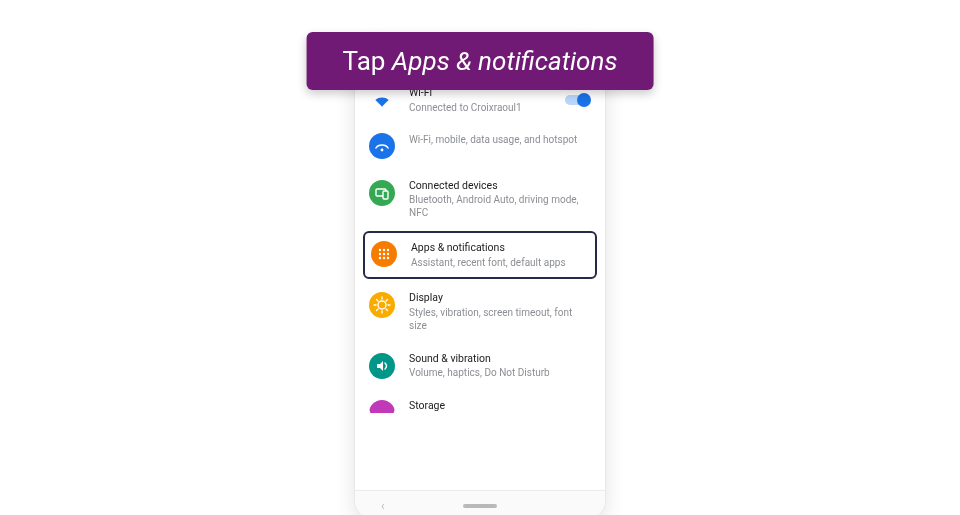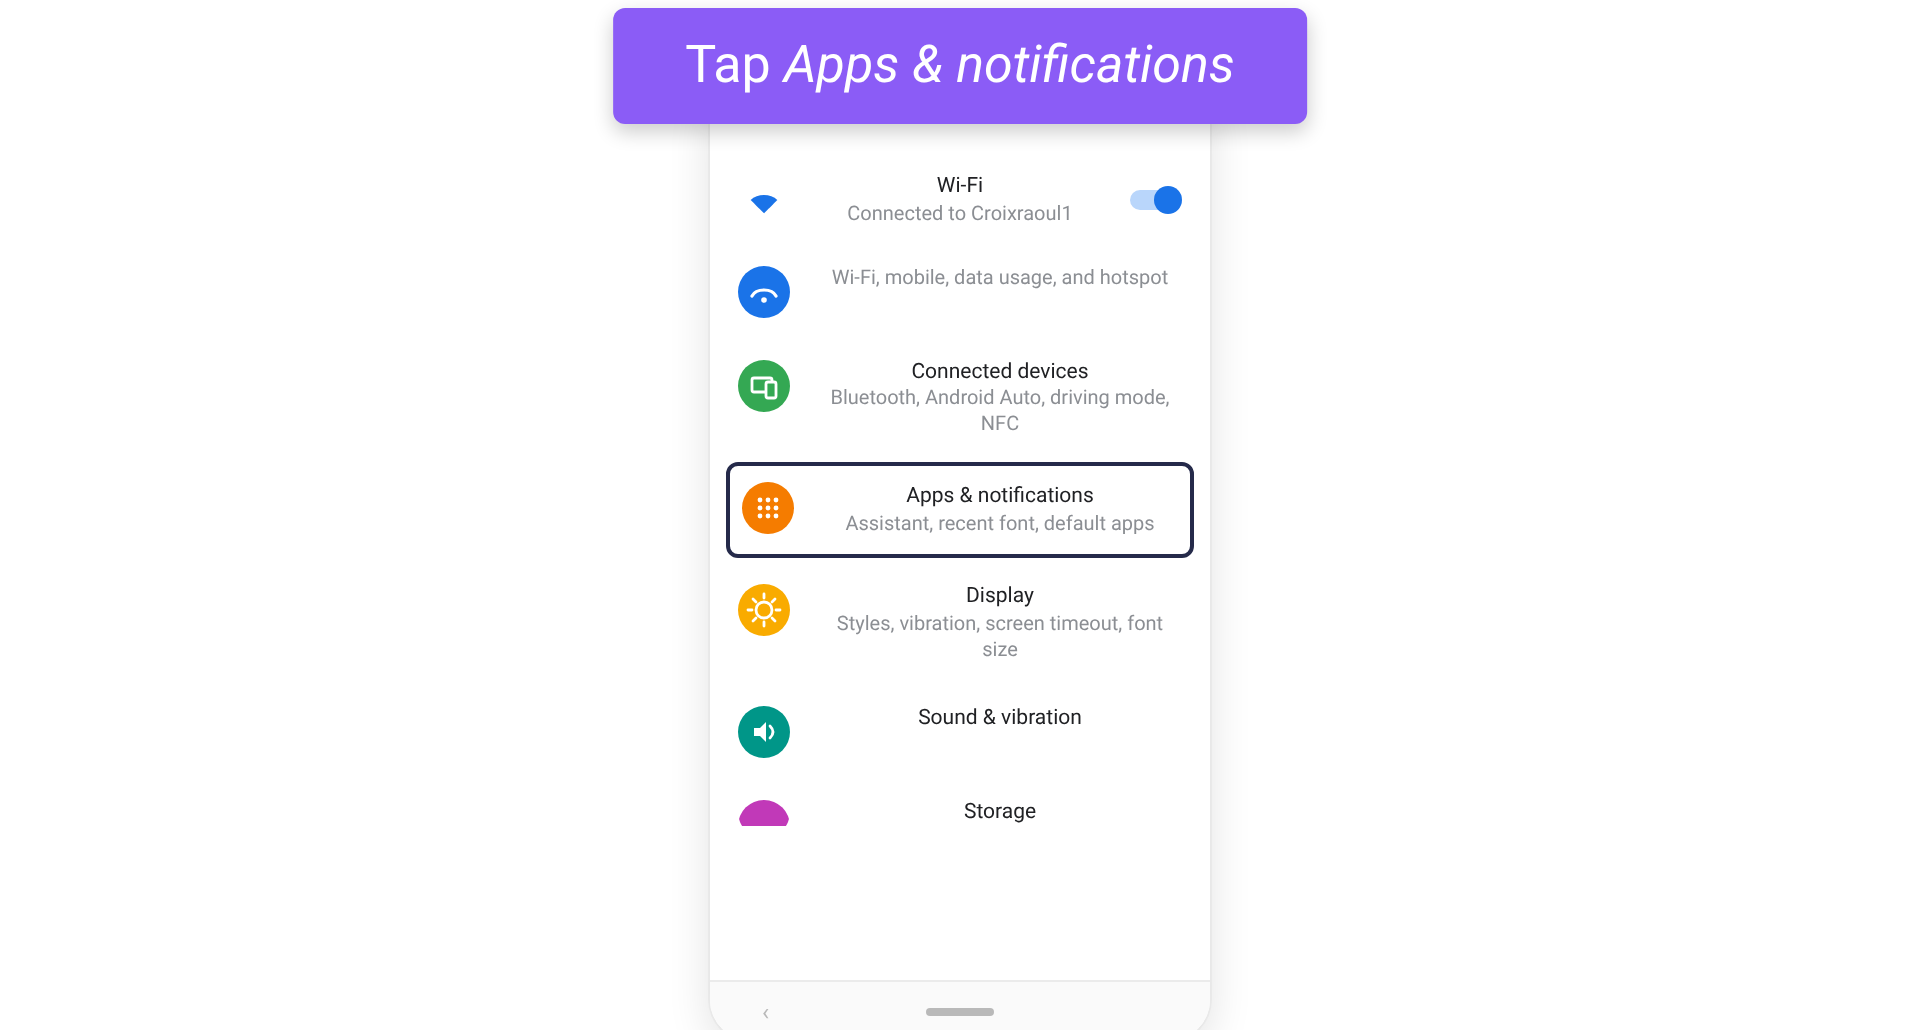--- a/index.html
+++ b/index.html
@@ -6,24 +6,24 @@
   body {
     width: 960px;
     height: 515px;
     background: #fff;
     font-family: -apple-system, BlinkMacSystemFont, "Segoe UI", Roboto, Helvetica, Arial, sans-serif;
     position: relative;
     overflow: hidden;
   }
   .banner {
     position: absolute;
-    top: 4px;
+    top: 32px;
     left: 50%;
     transform: translateX(-50%);
-    background: #8b5cf6;
+    background: #701a75;
     color: #fff;
     border-radius: 6px;
     padding: 14px 36px;
     font-size: 26px;
     font-weight: 400;
     white-space: nowrap;
     box-shadow: 0 4px 10px rgba(0,0,0,0.2);
     z-index: 10;
   }
   .banner .italic { font-style: italic; }
@@ -59,21 +59,20 @@
     border-radius: 50%;
     flex-shrink: 0;
     display: flex;
     align-items: center;
     justify-content: center;
     margin-top: 1px;
   }
   .row .txt {
     flex: 1;
     min-width: 0;
-    text-align: center;
   }
   .row .title {
     font-size: 10.5px;
     color: #202124;
     line-height: 1.3;
   }
   .row .sub {
     font-size: 10px;
     color: #8b8e93;
     line-height: 1.3;
@@ -241,20 +240,21 @@
     <div class="row">
       <div class="icon">
         <svg width="26" height="26" viewBox="0 0 26 26">
             <circle cx="13" cy="13" r="13" fill="#009688"></circle>
             <path d="M8 11 L11 11 L14 8 L14 18 L11 15 L8 15 Z" fill="#fff"></path>
             <path d="M16 10 C18 12 18 14 16 16" stroke="#fff" stroke-width="1.4" fill="none" stroke-linecap="round"></path>
           </svg>
       </div>
       <div class="txt">
         <div class="title">Sound &amp; vibration</div>
+        <div class="sub">Volume, haptics, Do Not Disturb</div>
       </div>
     </div>
 
     <div class="row" style="padding-bottom:0">
       <div class="icon" style="overflow:hidden;height:13px;border-radius:13px 13px 0 0">
         <svg width="26" height="26" viewBox="0 0 26 26">
             <circle cx="13" cy="13" r="13" fill="#c139b8"></circle>
           </svg>
       </div>
       <div class="txt">

